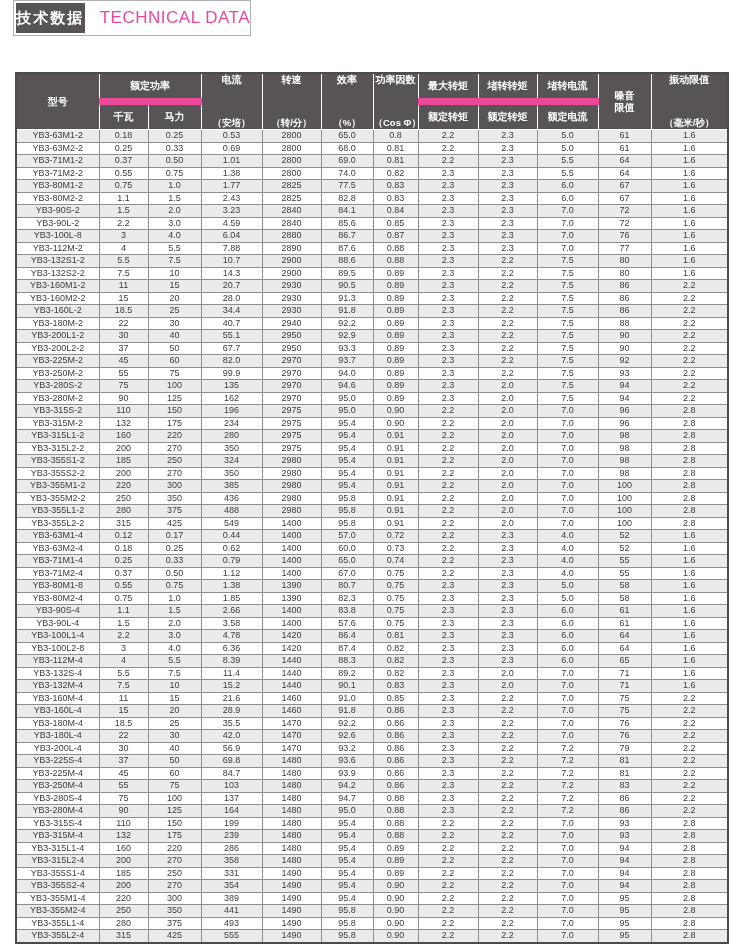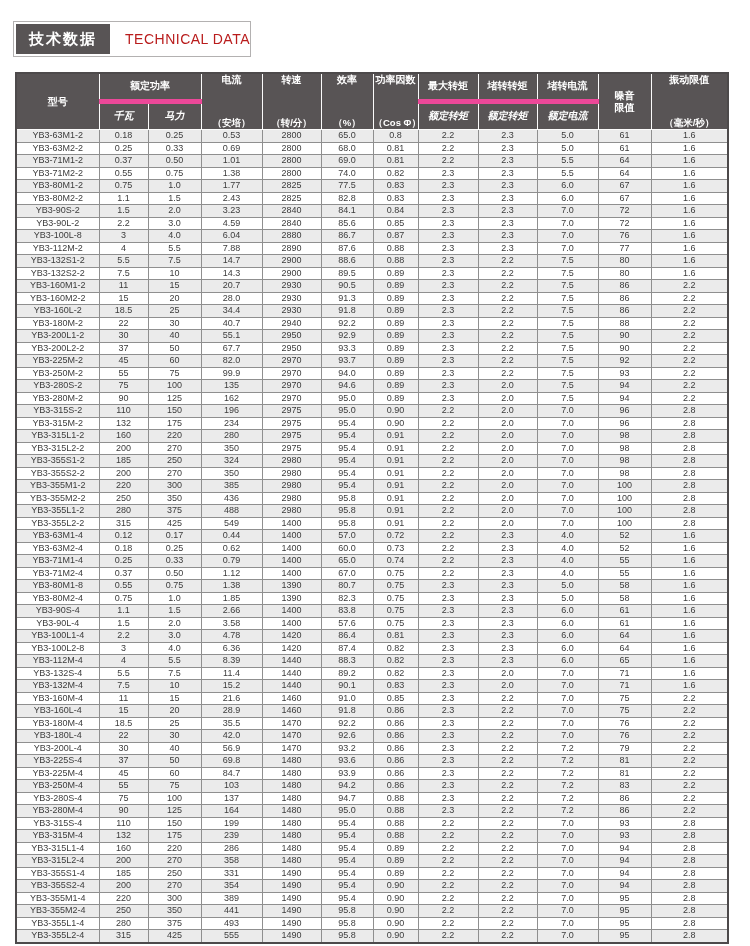--- a/index.html
+++ b/index.html
@@ -1,43 +1,43 @@
 <!DOCTYPE html>
 <html><head>
 <meta charset="utf-8">
 <style>
   * { box-sizing: border-box; margin: 0; padding: 0; }
   html, body { width: 750px; height: 946px; background: #ffffff; font-family: "Liberation Sans", sans-serif; position: relative; }
 
   .title-wrap {
-    position: absolute; left: 13px; top: 21px; width: 238px; height: 36px;
+    position: absolute; left: 13px; top: 0; width: 238px; height: 36px;
     border: 1px solid #b3b1b1; background: #ffffff;
     display: flex; align-items: center;
   }
   .title-cn {
     background: #585455; color: #ffffff; font-size: 15px; font-weight: bold;
     letter-spacing: 2px; height: 30px; width: 104px; margin-left: 2px;
     display: flex; align-items: center; justify-content: center;
   }
-  .title-en { color: #b91c1c; font-size: 14px; margin-left: 15px; letter-spacing: 0.5px; white-space: nowrap; }
+  .title-en { color: #ec4899; font-size: 17px; margin-left: 15px; letter-spacing: 0.5px; white-space: nowrap; }
 
   table.tech {
     position: absolute; left: 15px; top: 72px; width: 712px;
     border-collapse: collapse; table-layout: fixed;
     border: 2px solid #4d4a4b;
   }
   thead th {
     background: #585455; color: #ffffff;
     border: 1px solid #fbfbfb;
     font-size: 10px; font-weight: bold; text-align: center;
     height: 26px; line-height: 12px; padding: 0; overflow: hidden; white-space: nowrap;
   }
   thead th .l2 { font-size: 9.5px; font-weight: bold; display: block; margin-top: 31px; }
   thead th .l1 { display: block; }
-  thead tr.r2 th { border-top: 5px solid #ec4899; font-style: italic; }
+  thead tr.r2 th { border-top: 7px solid #ec4899; }
   tbody td {
     border: 1px solid #8f8f8f;
     font-size: 9px; color: #3c3c3c; text-align: center;
     height: 11.6px; line-height: 11.5px; padding: 0;
     white-space: nowrap; overflow: hidden;
   }
   tbody tr:nth-child(odd) { background: #ebebeb; }
   tbody tr:nth-child(even) { background: #ffffff; }
 </style>
 </head>
@@ -261,21 +261,21 @@
         <td>2.3</td>
         <td>2.3</td>
         <td>7.0</td>
         <td>77</td>
         <td>1.6</td>
       </tr>
       <tr>
         <td>YB3-132S1-2</td>
         <td>5.5</td>
         <td>7.5</td>
-        <td>14.7</td>
+        <td>10.7</td>
         <td>2900</td>
         <td>88.6</td>
         <td>0.88</td>
         <td>2.3</td>
         <td>2.2</td>
         <td>7.5</td>
         <td>80</td>
         <td>1.6</td>
       </tr>
       <tr>

